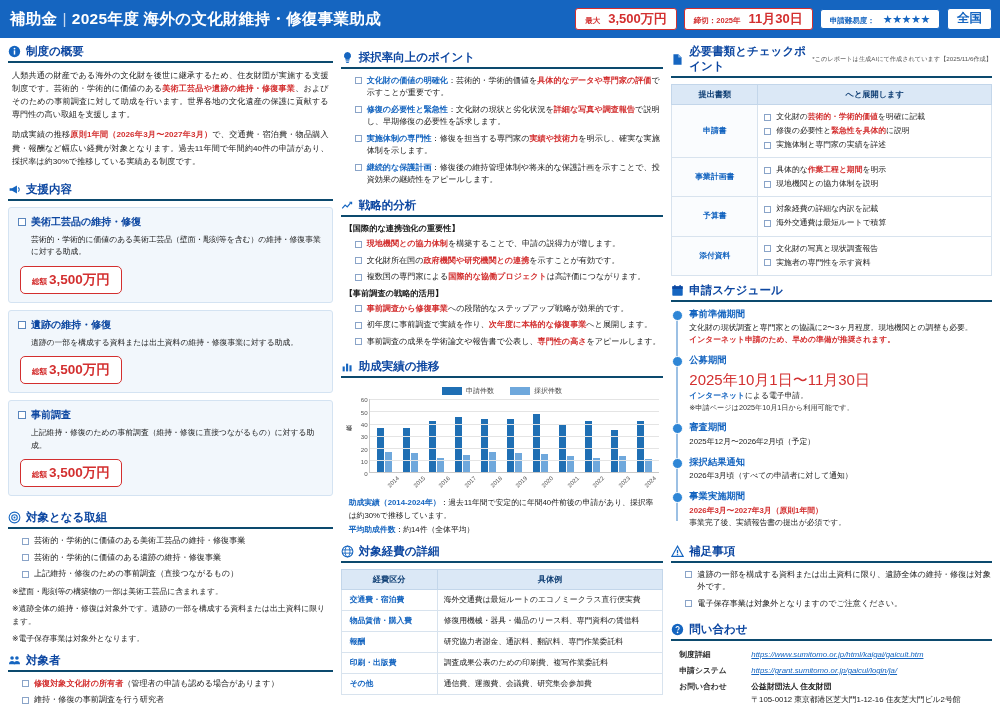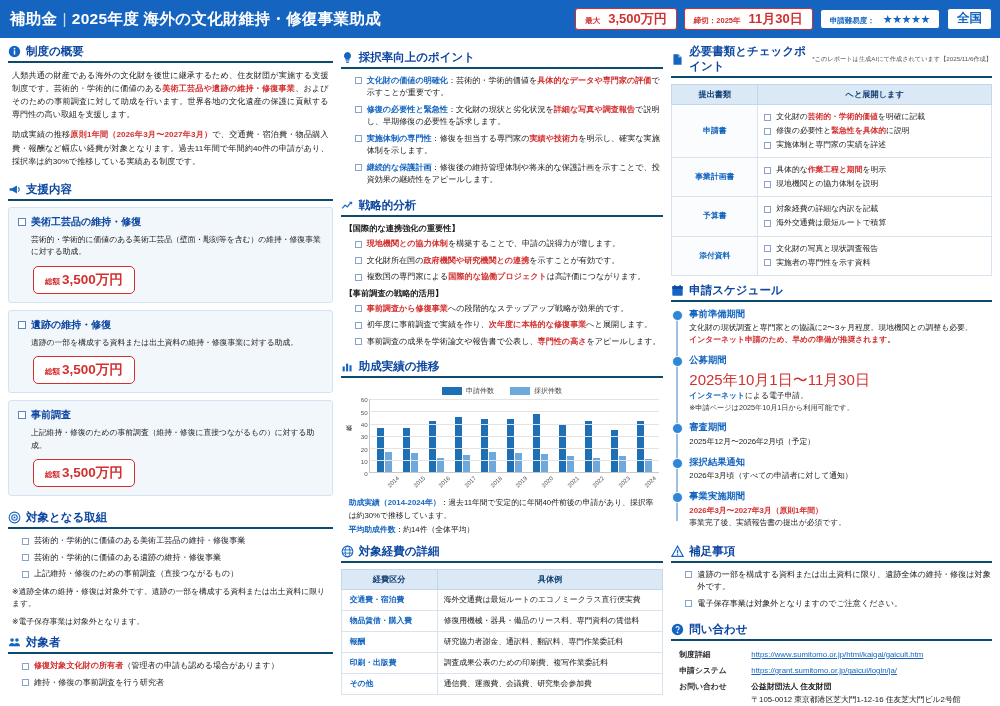--- a/index.html
+++ b/index.html
@@ -64,21 +64,21 @@
   .card {
     background: #f2f7fc; border: 1px solid #d4e3f2; border-radius: 3px;
     padding: 7px 9px 8px 9px; margin-bottom: 7px;
   }
   .card-title { font-size: 10px; font-weight: bold; color: #0d47a1; display: flex; gap: 5px; align-items: center; margin-bottom: 5px; }
   .card-title .box { width: 8px; height: 8px; border: 1.2px solid #5a86bd; background: #fff; flex: 0 0 8px; }
   .card-desc { font-size: 7.8px; line-height: 1.6; margin-bottom: 7px; padding-left: 13px; }
   .amount {
     display: inline-flex; align-items: baseline; gap: 2px;
     border: 1.8px solid #d32f2f; border-radius: 5px; color: #d32f2f;
-    padding: 4px 11px; margin-left: 15px; background: #fff;
+    padding: 4px 11px; margin-left: 2px; background: #fff;
   }
   .amount .lbl { font-size: 7.5px; font-weight: bold; }
   .amount .val { font-size: 13.5px; font-weight: bold; }
 
   .note { font-size: 7.8px; line-height: 1.6; margin: 5px 0 0 4px; }
 
   
   .brk { font-size: 8.2px; font-weight: bold; margin: 4px 0 4px 4px; }
 
   
@@ -128,21 +128,21 @@
   .tl-title { font-size: 9.3px; font-weight: bold; color: #1565C0; margin-bottom: 1.5px; }
   .tl-line { font-size: 7.8px; line-height: 1.55; }
   .tl-big { font-size: 15px; font-weight: normal; color: #d32f2f; line-height: 1.4; }
   .tl-red { font-size: 7.8px; font-weight: bold; color: #d32f2f; line-height: 1.55; }
   .tl-small { font-size: 7.2px; line-height: 1.55; color: #333; }
 
   
   .contact { display: flex; flex-direction: column; gap: 4px; padding: 2px 4px 0 8px; }
   .crow { display: flex; font-size: 7.8px; line-height: 1.6; }
   .crow .ck { width: 72px; flex: 0 0 72px; font-weight: bold; color: #333; }
-  .crow a { color: #1565C0; text-decoration: underline; word-break: break-all; }
+  .crow a { color: #1565C0; text-decoration: underline; word-break: break-all; font-style: italic; }
   .crow .cv { flex: 1; }
   .crow .cv .org { font-weight: bold; }
 </style>
 </head>
 <body>
 
 <div class="page">
 
   <div class="header">
     <div class="header-title">
@@ -246,20 +246,21 @@
             </li>
           <li>
               <span class="box"></span>
               <span class="tx">芸術的・学術的に価値のある遺跡の維持・修復事業</span>
             </li>
           <li>
               <span class="box"></span>
               <span class="tx">上記維持・修復のための事前調査（直接つながるもの）</span>
             </li>
         </ul>
+        <div class="note">※壁面・彫刻等の構築物の一部は美術工芸品に含まれます。</div>
         <div class="note">※遺跡全体の維持・修復は対象外です。遺跡の一部を構成する資料または出土資料に限ります。</div>
         <div class="note">※電子保存事業は対象外となります。</div>
       </div>
 
       <div class="section">
         <div class="sec-head">
           <svg class="ic" viewBox="0 0 16 16">
             <circle cx="5" cy="5" r="2.2" fill="#1565C0"></circle>
               <circle cx="11" cy="5" r="2.2" fill="#1565C0"></circle>
               <path d="M1.2 12.5c0-2.4 1.7-3.8 3.8-3.8s3.8 1.4 3.8 3.8z" fill="#1565C0"></path>

